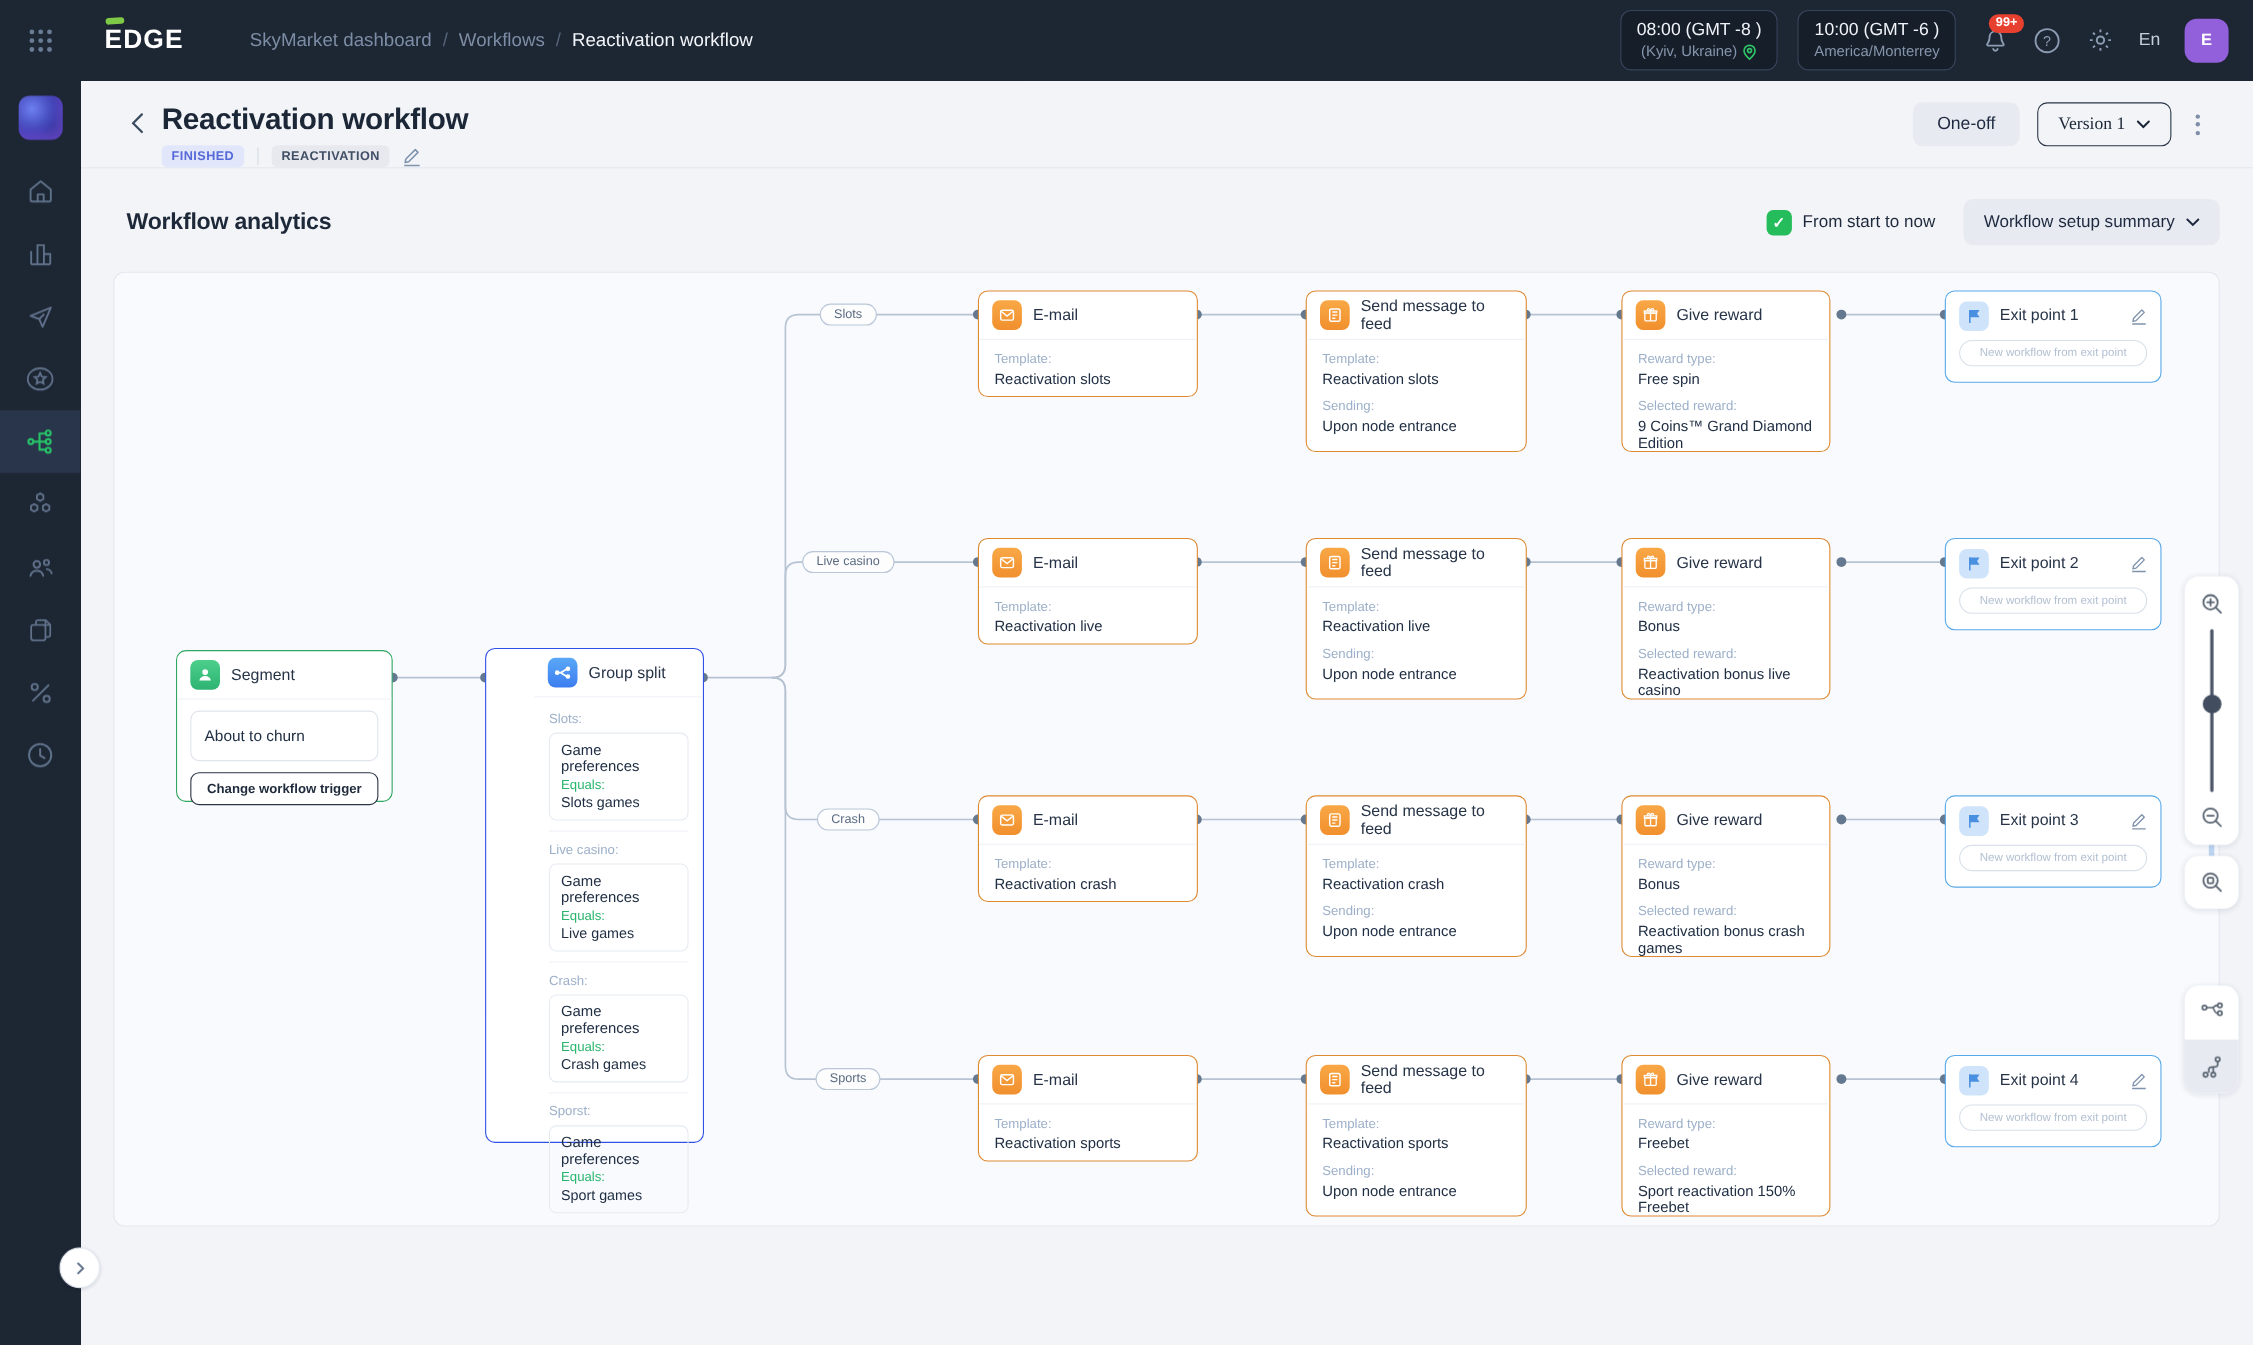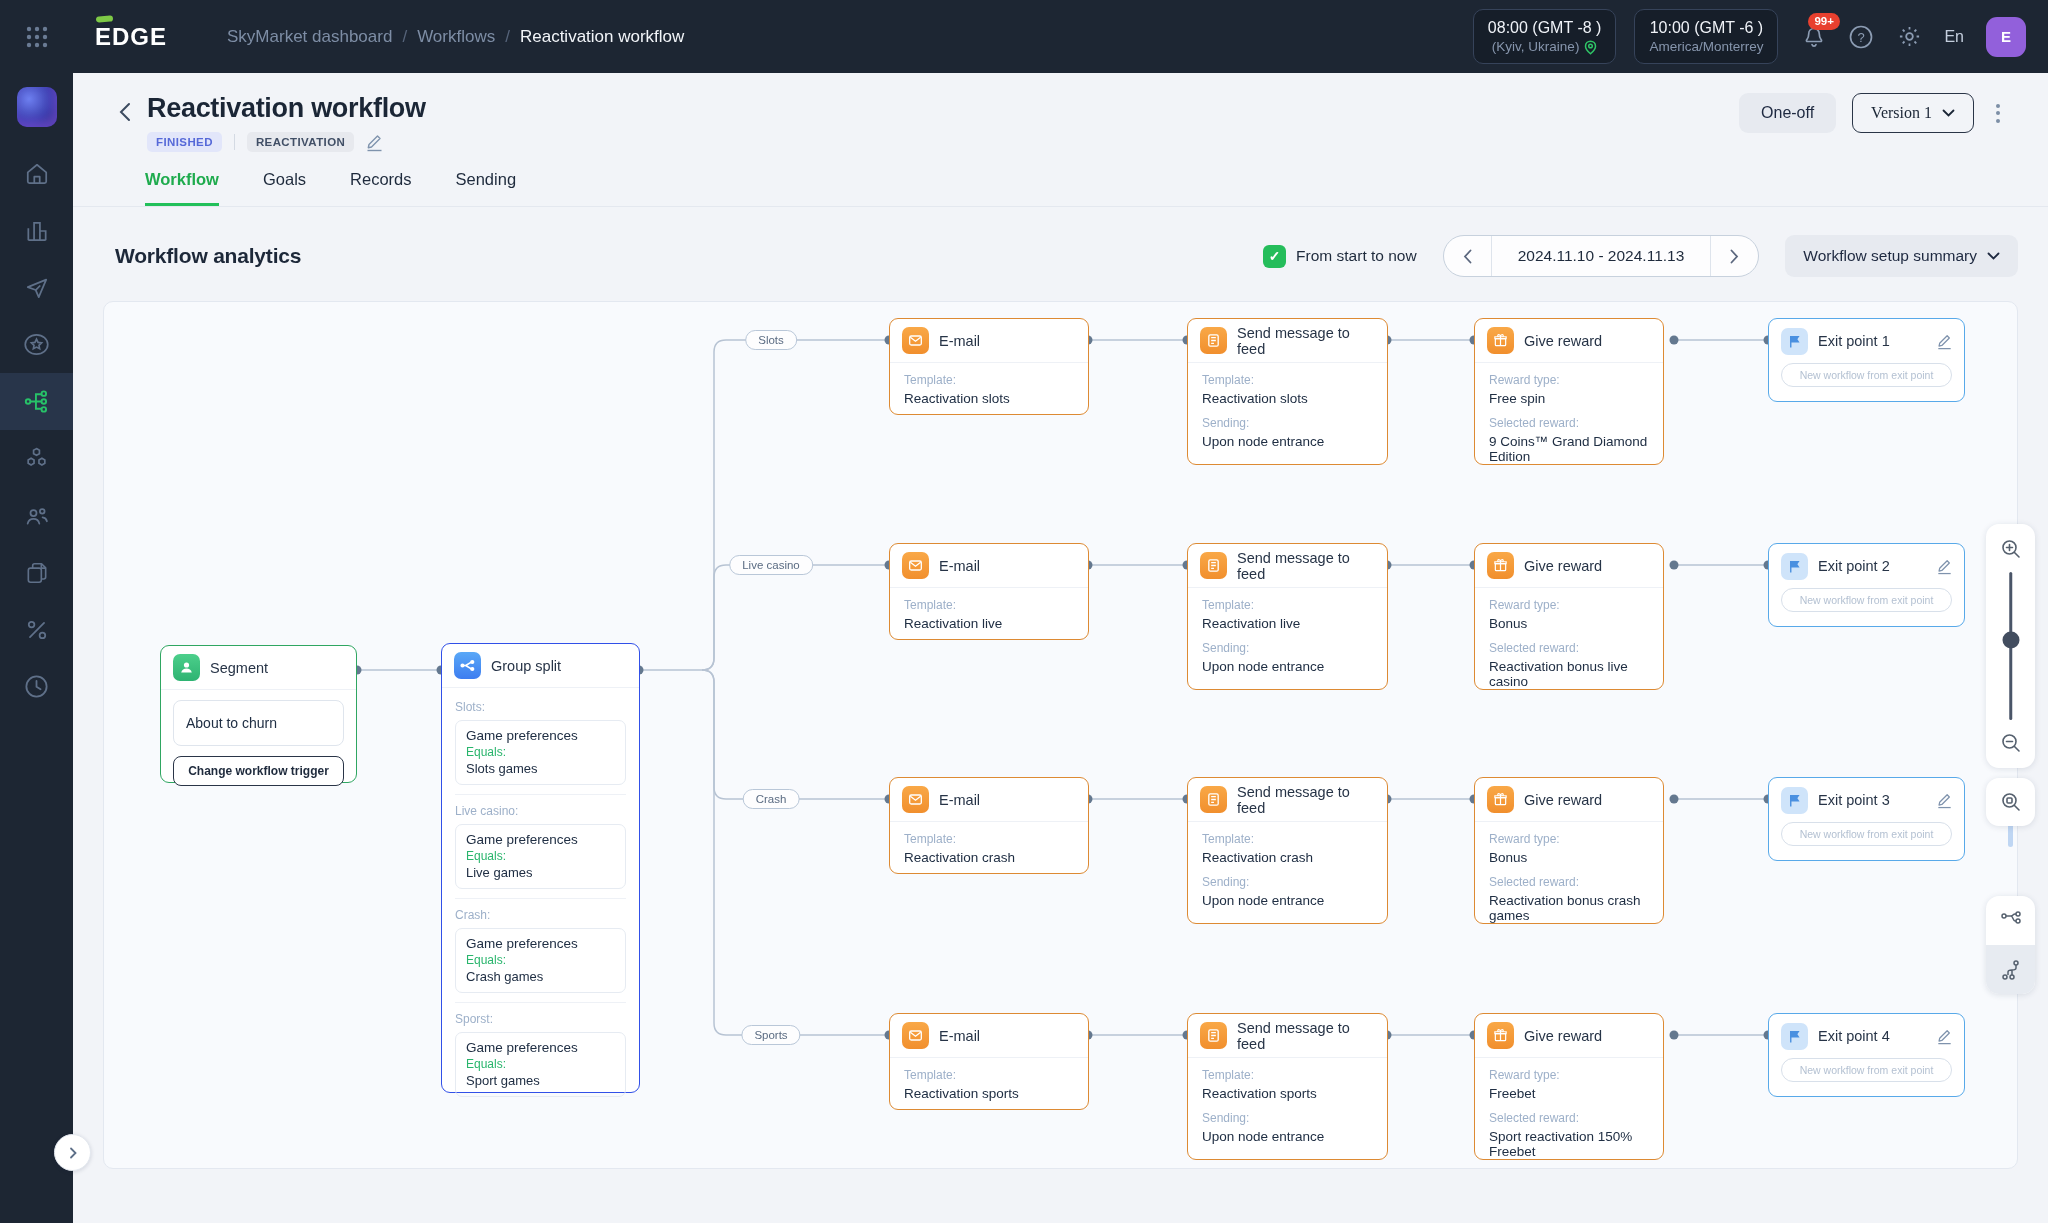--- a/index.html
+++ b/index.html
@@ -74,21 +74,21 @@
   .nicon.orange { background:linear-gradient(180deg,#f9a847,#f18f2d); }
   .nicon.green  { background:linear-gradient(180deg,#4ccf8b,#2eb372); }
   .nicon.blue   { background:linear-gradient(180deg,#5aa8f7,#3d7df0); }
   .nicon.lblue  { background:#cfe4fa; }
   .node-body { padding:10px 14px 12px; }
   .flabel { font-size:12px; color:#9db0c9; margin-bottom:4px; }
   .fvalue { font-size:13.5px; color:#202f44; }
   .fgap { height:10px; }
   .n-orange { border:1.6px solid #dd8a33; }
   .n-green  { border:1.6px solid #2fa661; }
-  .n-blue   { border:1.8px solid #3150e8; }
+  .n-blue   { border:1.8px solid #3150e8;padding-left:44px; }
   .n-lblue  { border:1.6px solid #58a9e9; }
 
   .seg-node { left:56px; top:343px; width:197px; height:138px; }
   .seg-box { margin:10px 12px 0; border:1px solid #dfe5ed; border-radius:8px; padding:14px 12px; font-size:14px; color:#202f44; }
   .seg-btn { display:block; margin:10px 12px; width:calc(100% - 24px); border:1.5px solid #2a3547; background:#fff; border-radius:8px; padding:7px 4px; font-size:12px; font-weight:bold; color:#1e2a3c; cursor:pointer; font-family:inherit; }
 
   .gs-node { left:337px; top:341px; width:199px; height:450px; }
   .gs-body { padding:12px 13px; }
   .gs-sec + .gs-sec { border-top:1px solid #eef1f6; margin-top:9px; padding-top:9px; }
   .gs-label { font-size:12px; color:#9db0c9; margin-bottom:6px; }
@@ -294,47 +294,28 @@
               <path d="M1.5 1.5 6.5 6.5 11.5 1.5"></path>
             </svg>
         </button>
         <div class="kebab">
             <i></i>
             <i></i>
             <i></i>
           </div>
       </div>
     </div>
-    <div class="tabs">
-      <div class="tab active">Workflow</div>
-      <div class="tab">Goals</div>
-      <div class="tab">Records</div>
-      <div class="tab">Sending</div>
-    </div>
   </div>
 
   <div class="analytics-row">
     <div class="analytics-title">Workflow analytics</div>
     <div class="analytics-right">
       <div class="chk-wrap">
         <span class="chk">✓</span>
         <span class="chk-label">From start to now</span>
-      </div>
-      <div class="date-pager">
-        <div class="dp-btn">
-          <svg width="9" height="15" viewBox="0 0 9 15" fill="none" stroke="#5b677e" stroke-width="1.8" stroke-linecap="round">
-              <path d="M7.5 1.5 2 7.5l5.5 6"></path>
-            </svg>
-        </div>
-        <div class="dp-value">2024.11.10 - 2024.11.13</div>
-        <div class="dp-btn">
-          <svg width="9" height="15" viewBox="0 0 9 15" fill="none" stroke="#5b677e" stroke-width="1.8" stroke-linecap="round">
-              <path d="M1.5 1.5 7 7.5l-5.5 6"></path>
-            </svg>
-        </div>
       </div>
       <button class="btn-summary">
         <span>Workflow setup summary</span>
         <svg width="13" height="8" viewBox="0 0 13 8" fill="none" stroke="#1e2940" stroke-width="1.8" stroke-linecap="round">
             <path d="M1.5 1.5 6.5 6.5 11.5 1.5"></path>
           </svg>
       </button>
     </div>
   </div>
 

